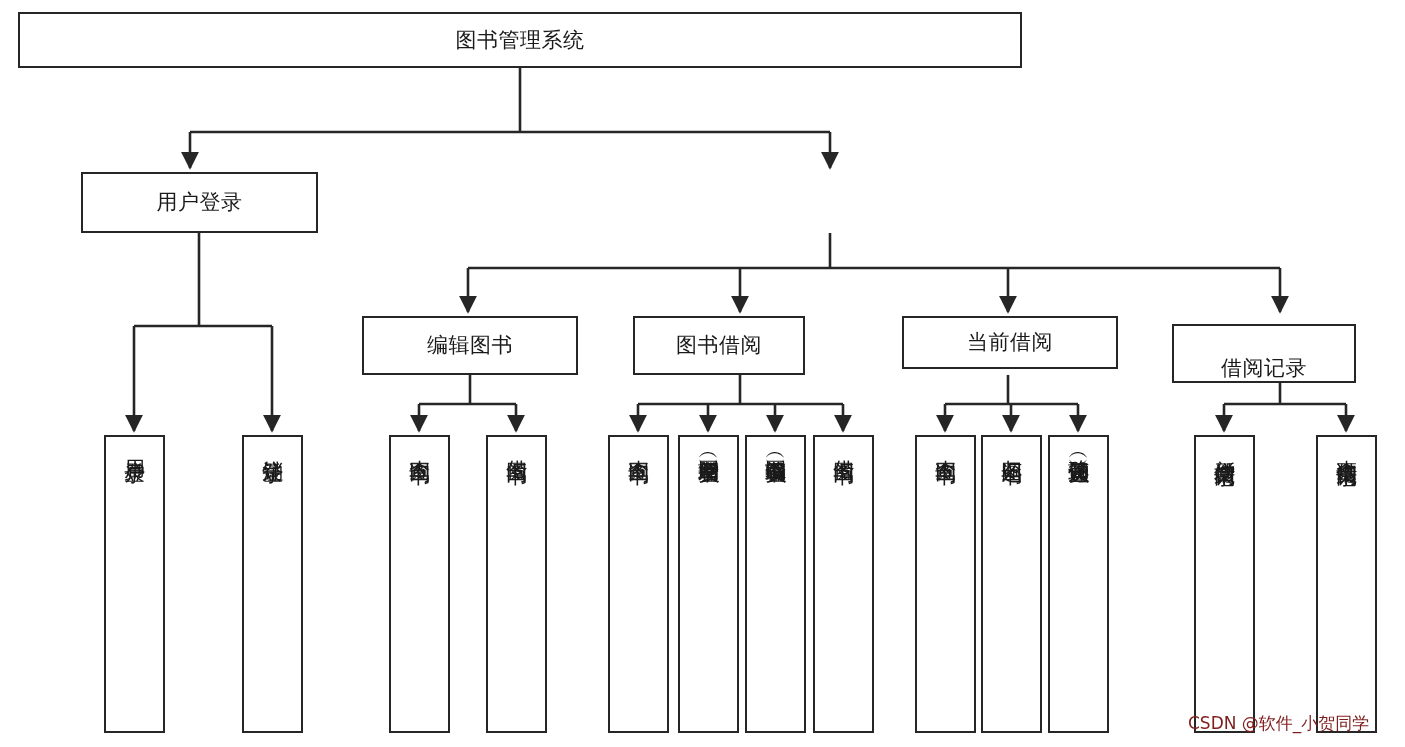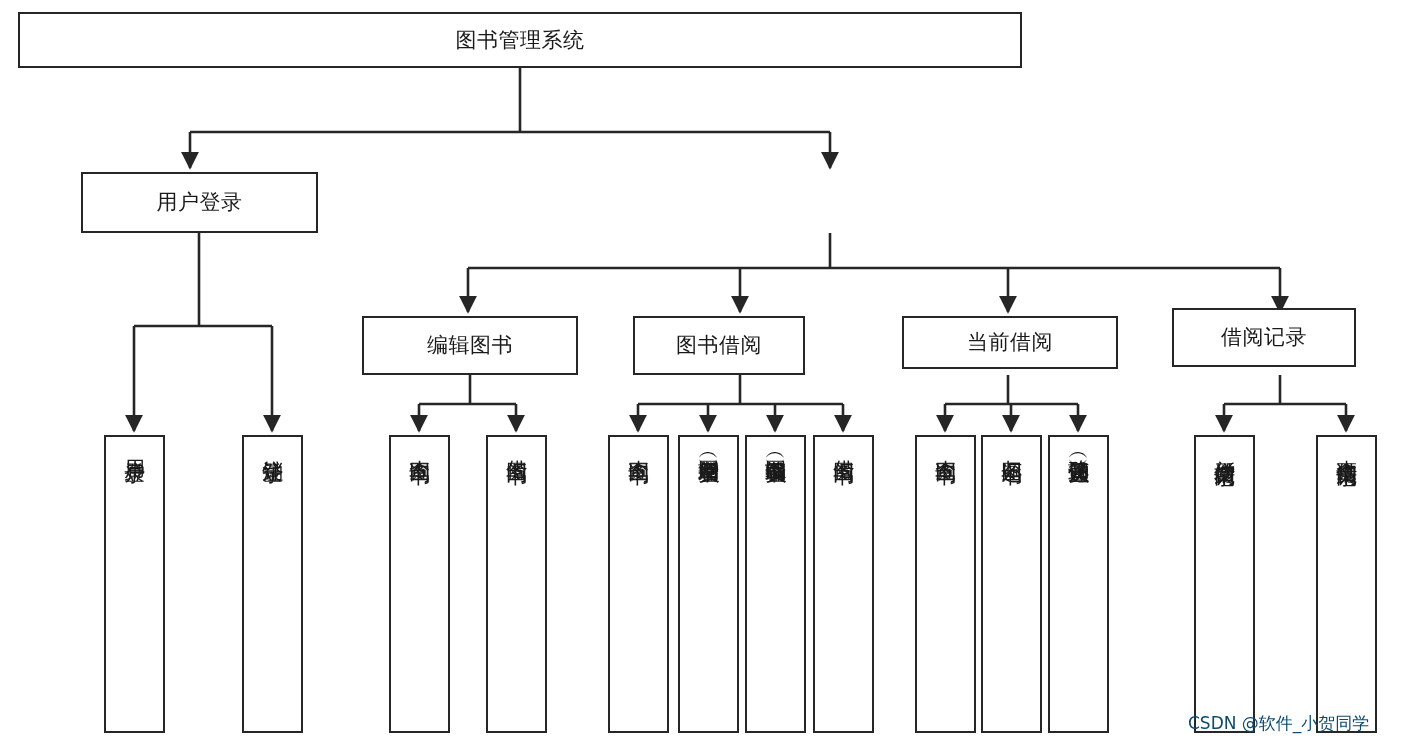--- a/index.html
+++ b/index.html
@@ -66,21 +66,21 @@
     margin: 0 auto;
   }
   .node.vert.tall .label {
     letter-spacing: 0.5px;
   }
   .watermark {
     position: absolute;
     left: 1188px;
     top: 712px;
     font-size: 17px;
-    color: #0c4a6e;
+    color: #7f1d1d;
     white-space: nowrap;
     z-index: 5;
     font-family: "DejaVu Sans", sans-serif;
   }
 </style>
 </head>
 <body>
 
 <div id="diagram">
 
@@ -144,21 +144,21 @@
 
   <div class="node horiz" style="left:362px; top:316px; width:216px; height:59px;">
     <span class="label">编辑图书</span>
   </div>
   <div class="node horiz" style="left:633px; top:316px; width:172px; height:59px;">
     <span class="label">图书借阅</span>
   </div>
   <div class="node horiz" style="left:902px; top:316px; width:216px; height:53px;">
     <span class="label">当前借阅</span>
   </div>
-  <div class="node horiz" style="left:1172px; top:308px; width:184px; height:59px;">
+  <div class="node horiz" style="left:1172px; top:324px; width:184px; height:59px;align-items:flex-end;">
     <span class="label">借阅记录</span>
   </div>
 
   <div class="node vert" style="left:104px; top:435px; width:61px; height:298px;">
     <span class="label">用户登录</span>
   </div>
   <div class="node vert" style="left:242px; top:435px; width:61px; height:298px;">
     <span class="label">注销登录</span>
   </div>
 

